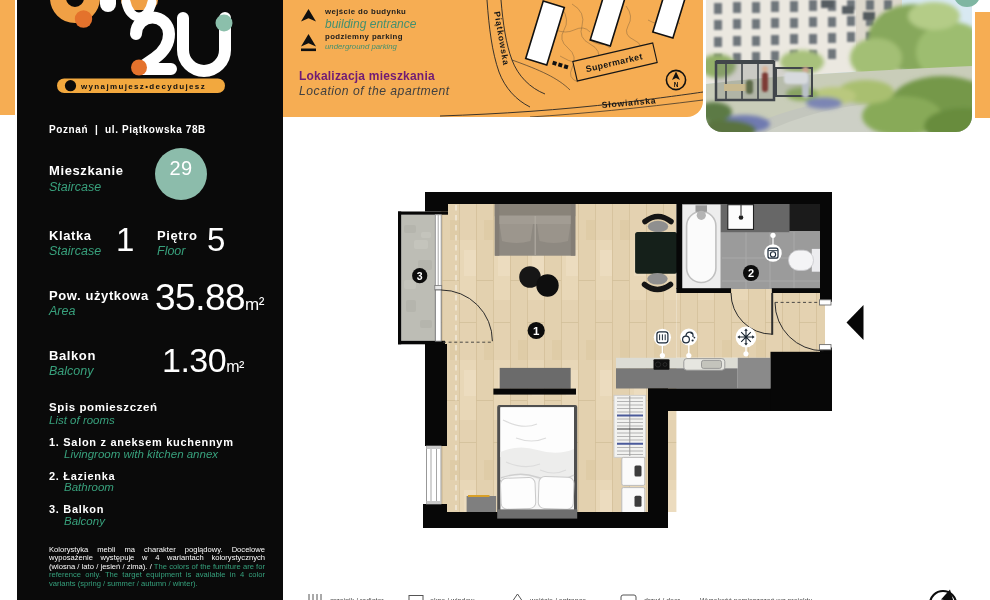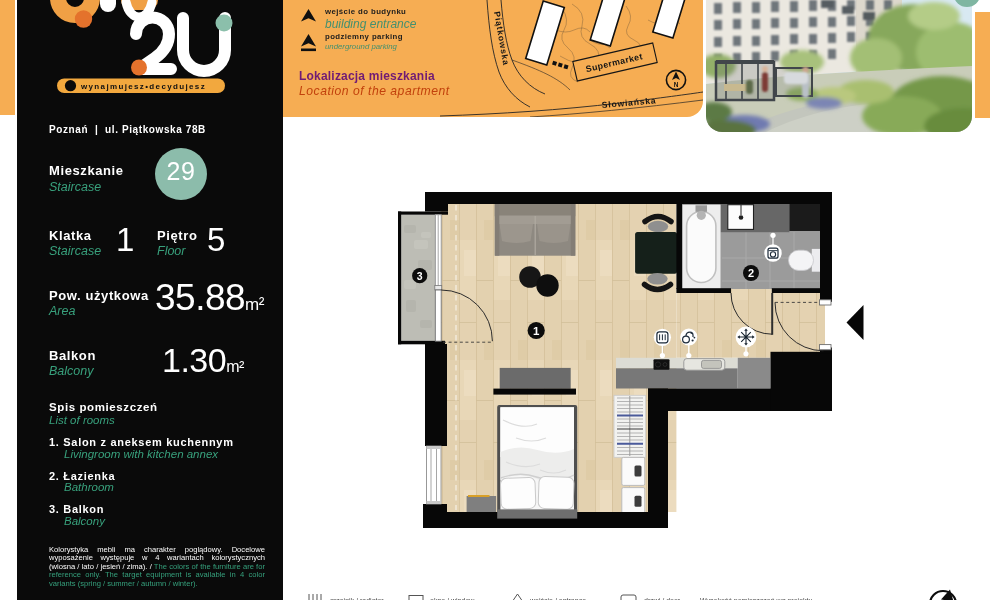--- a/index.html
+++ b/index.html
@@ -34,21 +34,21 @@
     <circle cx="70.5" cy="85.7" r="5.6" fill="#0a0a0a"></circle>
     <text x="81" y="88.6" font-size="8" font-weight="bold" letter-spacing="1.35" fill="#101010">wynajmujesz•decydujesz</text>
   </svg>
 
   <div class="abs lbl" style="left:49px;top:124px;font-size:10px;letter-spacing:0.6px;">Poznań &nbsp;|&nbsp; ul. Piątkowska 78B</div>
 
   <div class="abs lbl" style="left:49px;top:163px;font-size:13px;">Mieszkanie</div>
   <div class="abs teal" style="left:49px;top:180px;font-size:12.5px;">Staircase</div>
 
   <div class="abs" style="left:155px;top:148px;width:52px;height:52px;border-radius:50%;background:#8cbcab;"></div>
-  <div class="abs" style="left:155px;top:157px;width:52px;text-align:center;font-size:25px;letter-spacing:0.5px;color:#fff;">29</div>
+  <div class="abs" style="left:155px;top:157px;width:52px;text-align:center;font-size:20px;letter-spacing:0.5px;color:#fff;">29</div>
 
   <div class="abs lbl" style="left:49px;top:228px;font-size:13px;">Klatka</div>
   <div class="abs teal" style="left:49px;top:244px;font-size:12.5px;">Staircase</div>
   <div class="abs w" style="left:116px;top:221px;font-size:33px;">1</div>
   <div class="abs lbl" style="left:157px;top:228px;font-size:13px;">Piętro</div>
   <div class="abs teal" style="left:157px;top:244px;font-size:12.5px;">Floor</div>
   <div class="abs w" style="left:207px;top:221px;font-size:33px;">5</div>
 
   <div class="abs lbl" style="left:49px;top:288px;font-size:13px;">Pow. użytkowa</div>
   <div class="abs teal" style="left:49px;top:304px;font-size:12.5px;">Area</div>
@@ -73,21 +73,21 @@
 
   <div class="abs" style="left:283px;top:0;width:420px;height:116.5px;background:#f6ad53;border-radius:0 0 16px 0;"></div>
 
   <div class="abs" style="left:325px;top:7px;font-size:7.8px;font-weight:bold;color:#1d1d1d;letter-spacing:0.4px;">wejście do budynku</div>
   <div class="abs" style="left:325px;top:16.5px;font-size:12px;font-style:italic;color:#44906e;">building entrance</div>
 
   <div class="abs" style="left:325px;top:32px;font-size:7.8px;font-weight:bold;color:#1d1d1d;letter-spacing:0.4px;text-align:right;">podziemny parking</div>
   <div class="abs" style="left:325px;top:41.5px;font-size:7.8px;font-style:italic;color:#44906e;">underground parking</div>
 
   <div class="abs" style="left:299px;top:69px;font-size:12px;font-weight:bold;color:#701a75;letter-spacing:0.2px;">Lokalizacja mieszkania</div>
-  <div class="abs" style="left:299px;top:84px;font-size:12.2px;font-style:italic;color:#c2410c;letter-spacing:0.5px;text-align:center;">Location of the apartment</div>
+  <div class="abs" style="left:299px;top:84px;font-size:12.2px;font-style:italic;color:#404040;letter-spacing:0.5px;text-align:center;">Location of the apartment</div>
 
   <svg class="abs" style="left:440px;top:0;" width="263" height="117" viewBox="440 0 263 117">
     <g stroke="#252525" fill="none" stroke-width="0.9">
 
       <path d="M487,0 C489,28 492,52 499,72 C505,88 516,100 530,107"></path>
       <path d="M501,0 C503,24 506,44 512,60 C518,76 530,88 545,94"></path>
 
       <path d="M440,116 C500,114 560,110 620,103 C660,98 690,94 703,92"></path>
       <path d="M530,117 C580,114 640,108 703,100" stroke-width="0.7"></path>
 

